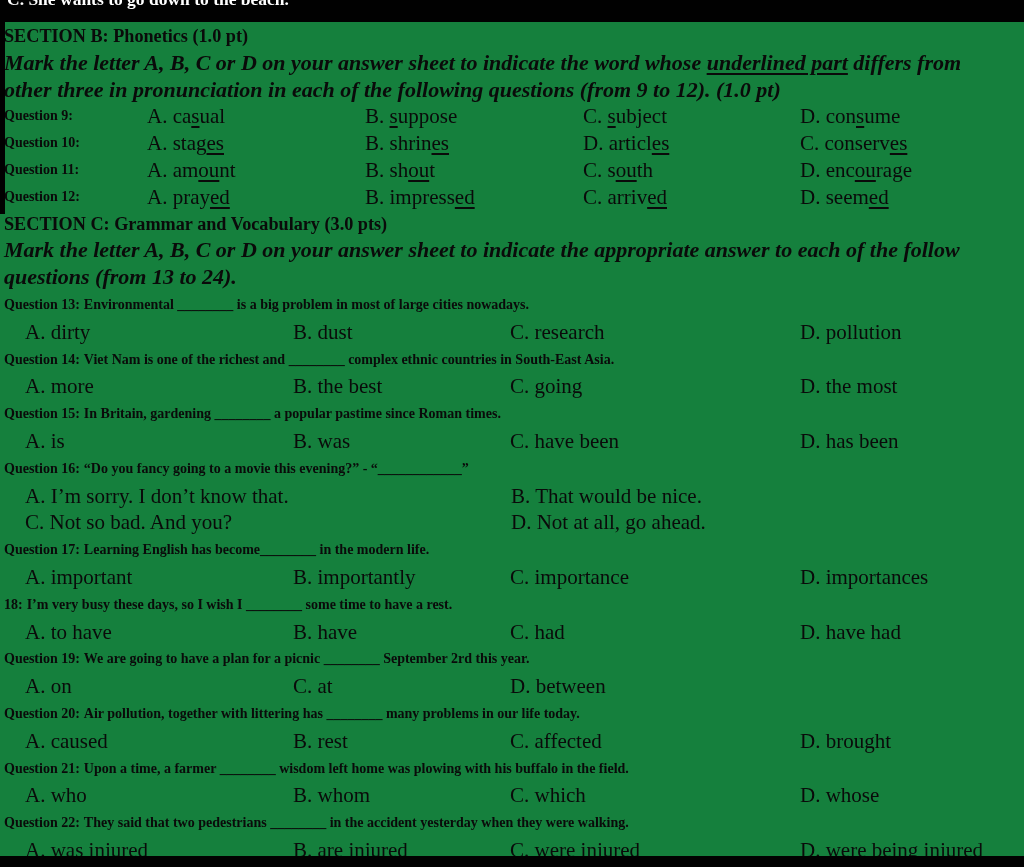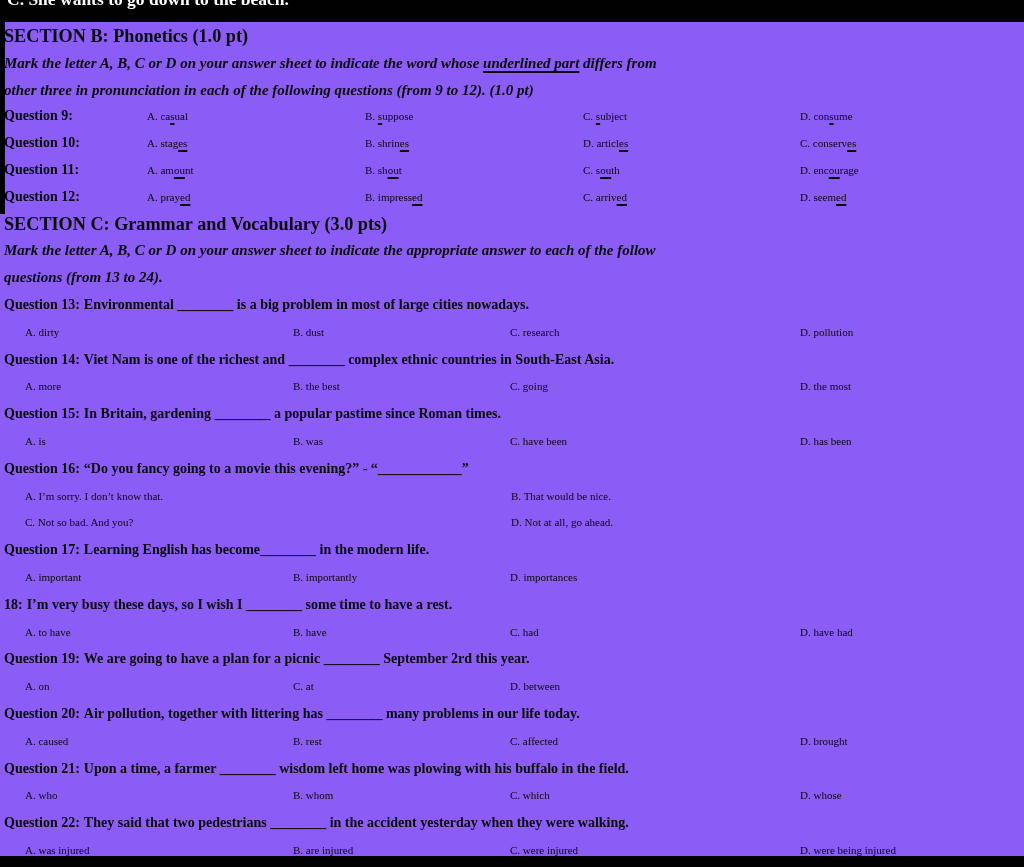--- a/index.html
+++ b/index.html
@@ -1,34 +1,34 @@
 <!DOCTYPE html>
 <html><head>
 <meta charset="utf-8">
 <style>
   * { margin:0; padding:0; box-sizing:border-box; }
   html,body { background:#2a2a2a; }
   .page {
     position:relative; width:1024px; height:867px;
-    background:#8b5cf6; overflow:hidden;
+    background:#15803d; overflow:hidden;
     font-family:"Liberation Serif", serif; color:#0a0a0a;
   }
   .topbar { position:absolute; top:0; left:0; width:100%; height:22px; background:#010101; overflow:hidden; z-index:3; }
   .cuttext { position:absolute; top:-11px; left:7px; color:#ffffff; font-weight:700; font-size:17.5px; white-space:nowrap; }
   .bottombar { position:absolute; bottom:0; left:0; width:100%; height:11px; background:#010101; z-index:3; }
   .leftbar { position:absolute; top:22px; left:0; width:5px; height:192px; background:#010101; z-index:3; }
   .content { position:absolute; top:22px; left:0; width:100%; padding:1px 4px 0 4px; }
   .line { line-height:26.8px; white-space:nowrap; }
   .sect { font-weight:700; font-size:18.2px; }
-  .instr { font-weight:700; font-style:italic; font-size:15px; }
+  .instr { font-weight:700; font-style:italic; font-size:22px; }
   .u { text-decoration:underline; text-underline-offset:3px; text-decoration-thickness:1.6px; }
   .prow { display:grid; grid-template-columns:143px 218px 218px 217px 1fr; }
   .qlabel { font-weight:700; font-size:14px; }
   .qtext { font-weight:700; font-size:14px; }
-  .opt { font-size:11px; font-weight:400; }
+  .opt { font-size:21px; font-weight:400; }
   .optrow { display:grid; grid-template-columns:268px 217px 290px 1fr; padding-left:21px; }
   .gq.twocol .optrow { grid-template-columns:486px 1fr; }
 </style>
 </head>
 <body>
 
 <div class="page">
 
   <div class="topbar">
     <span class="cuttext">C. She wants to go down to the beach.</span>
@@ -138,20 +138,21 @@
         </div>
 
         <div class="gq">
           <div class="line qline">
             <span class="qlabel">Question 17:</span>
             <span class="qtext">Learning English has become________ in the modern life.</span>
           </div>
           <div class="line optrow">
             <span class="opt">A. important</span>
             <span class="opt">B. importantly</span>
+            <span class="opt">C. importance</span>
             <span class="opt">D. importances</span>
           </div>
         </div>
 
         <div class="gq">
           <div class="line qline">
             <span class="qlabel">18:</span>
             <span class="qtext">I’m very busy these days, so I wish I ________ some time to have a rest.</span>
           </div>
           <div class="line optrow">

